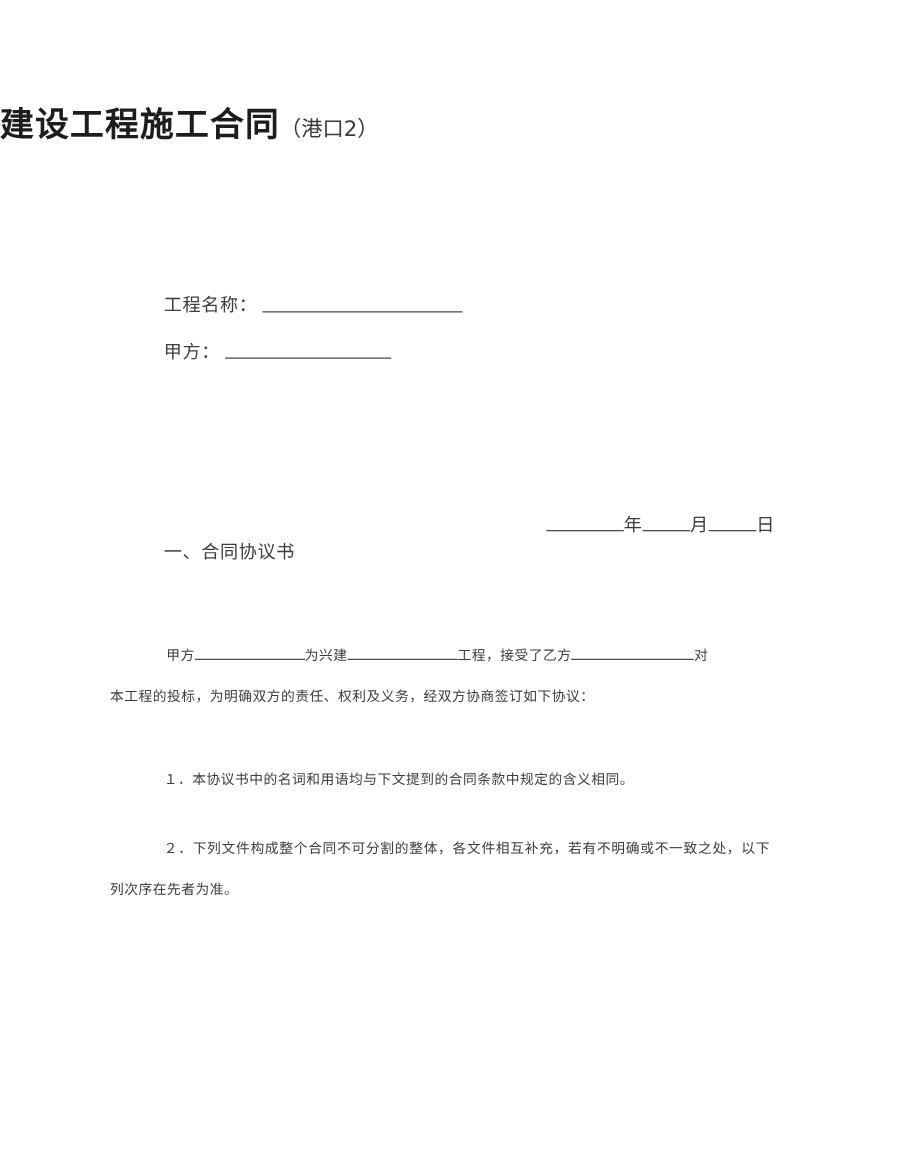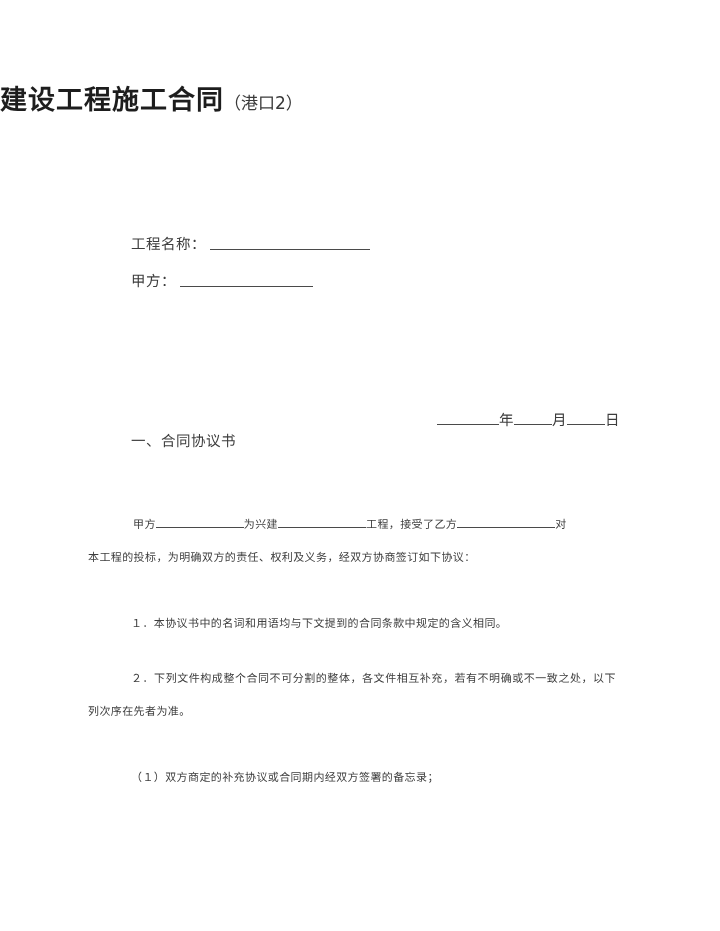--- a/index.html
+++ b/index.html
@@ -177,19 +177,16 @@
     <div class="para">本工程的投标，为明确双方的责任、权利及义务，经双方协商签订如下协议：</div>
 
     <div class="para p-gap-1">
       <span class="indent-num"></span><span>１．本协议书中的名词和用语均与下文提到的合同条款中规定的含义相同。</span>
     </div>
 
     <div class="para p-gap-2">
       <span class="indent-num"></span><span>２．下列文件构成整个合同不可分割的整体，各文件相互补充，若有不明确或不一致之处，以下列次序在先者为准。</span>
     </div>
 
-    <div class="para p-gap-3">
-      <span class="indent-num"></span><span>（１）双方商定的补充协议或合同期内经双方签署的备忘录；</span>
-    </div>
 
   </div>
 
 </div>
 
 </body></html>

